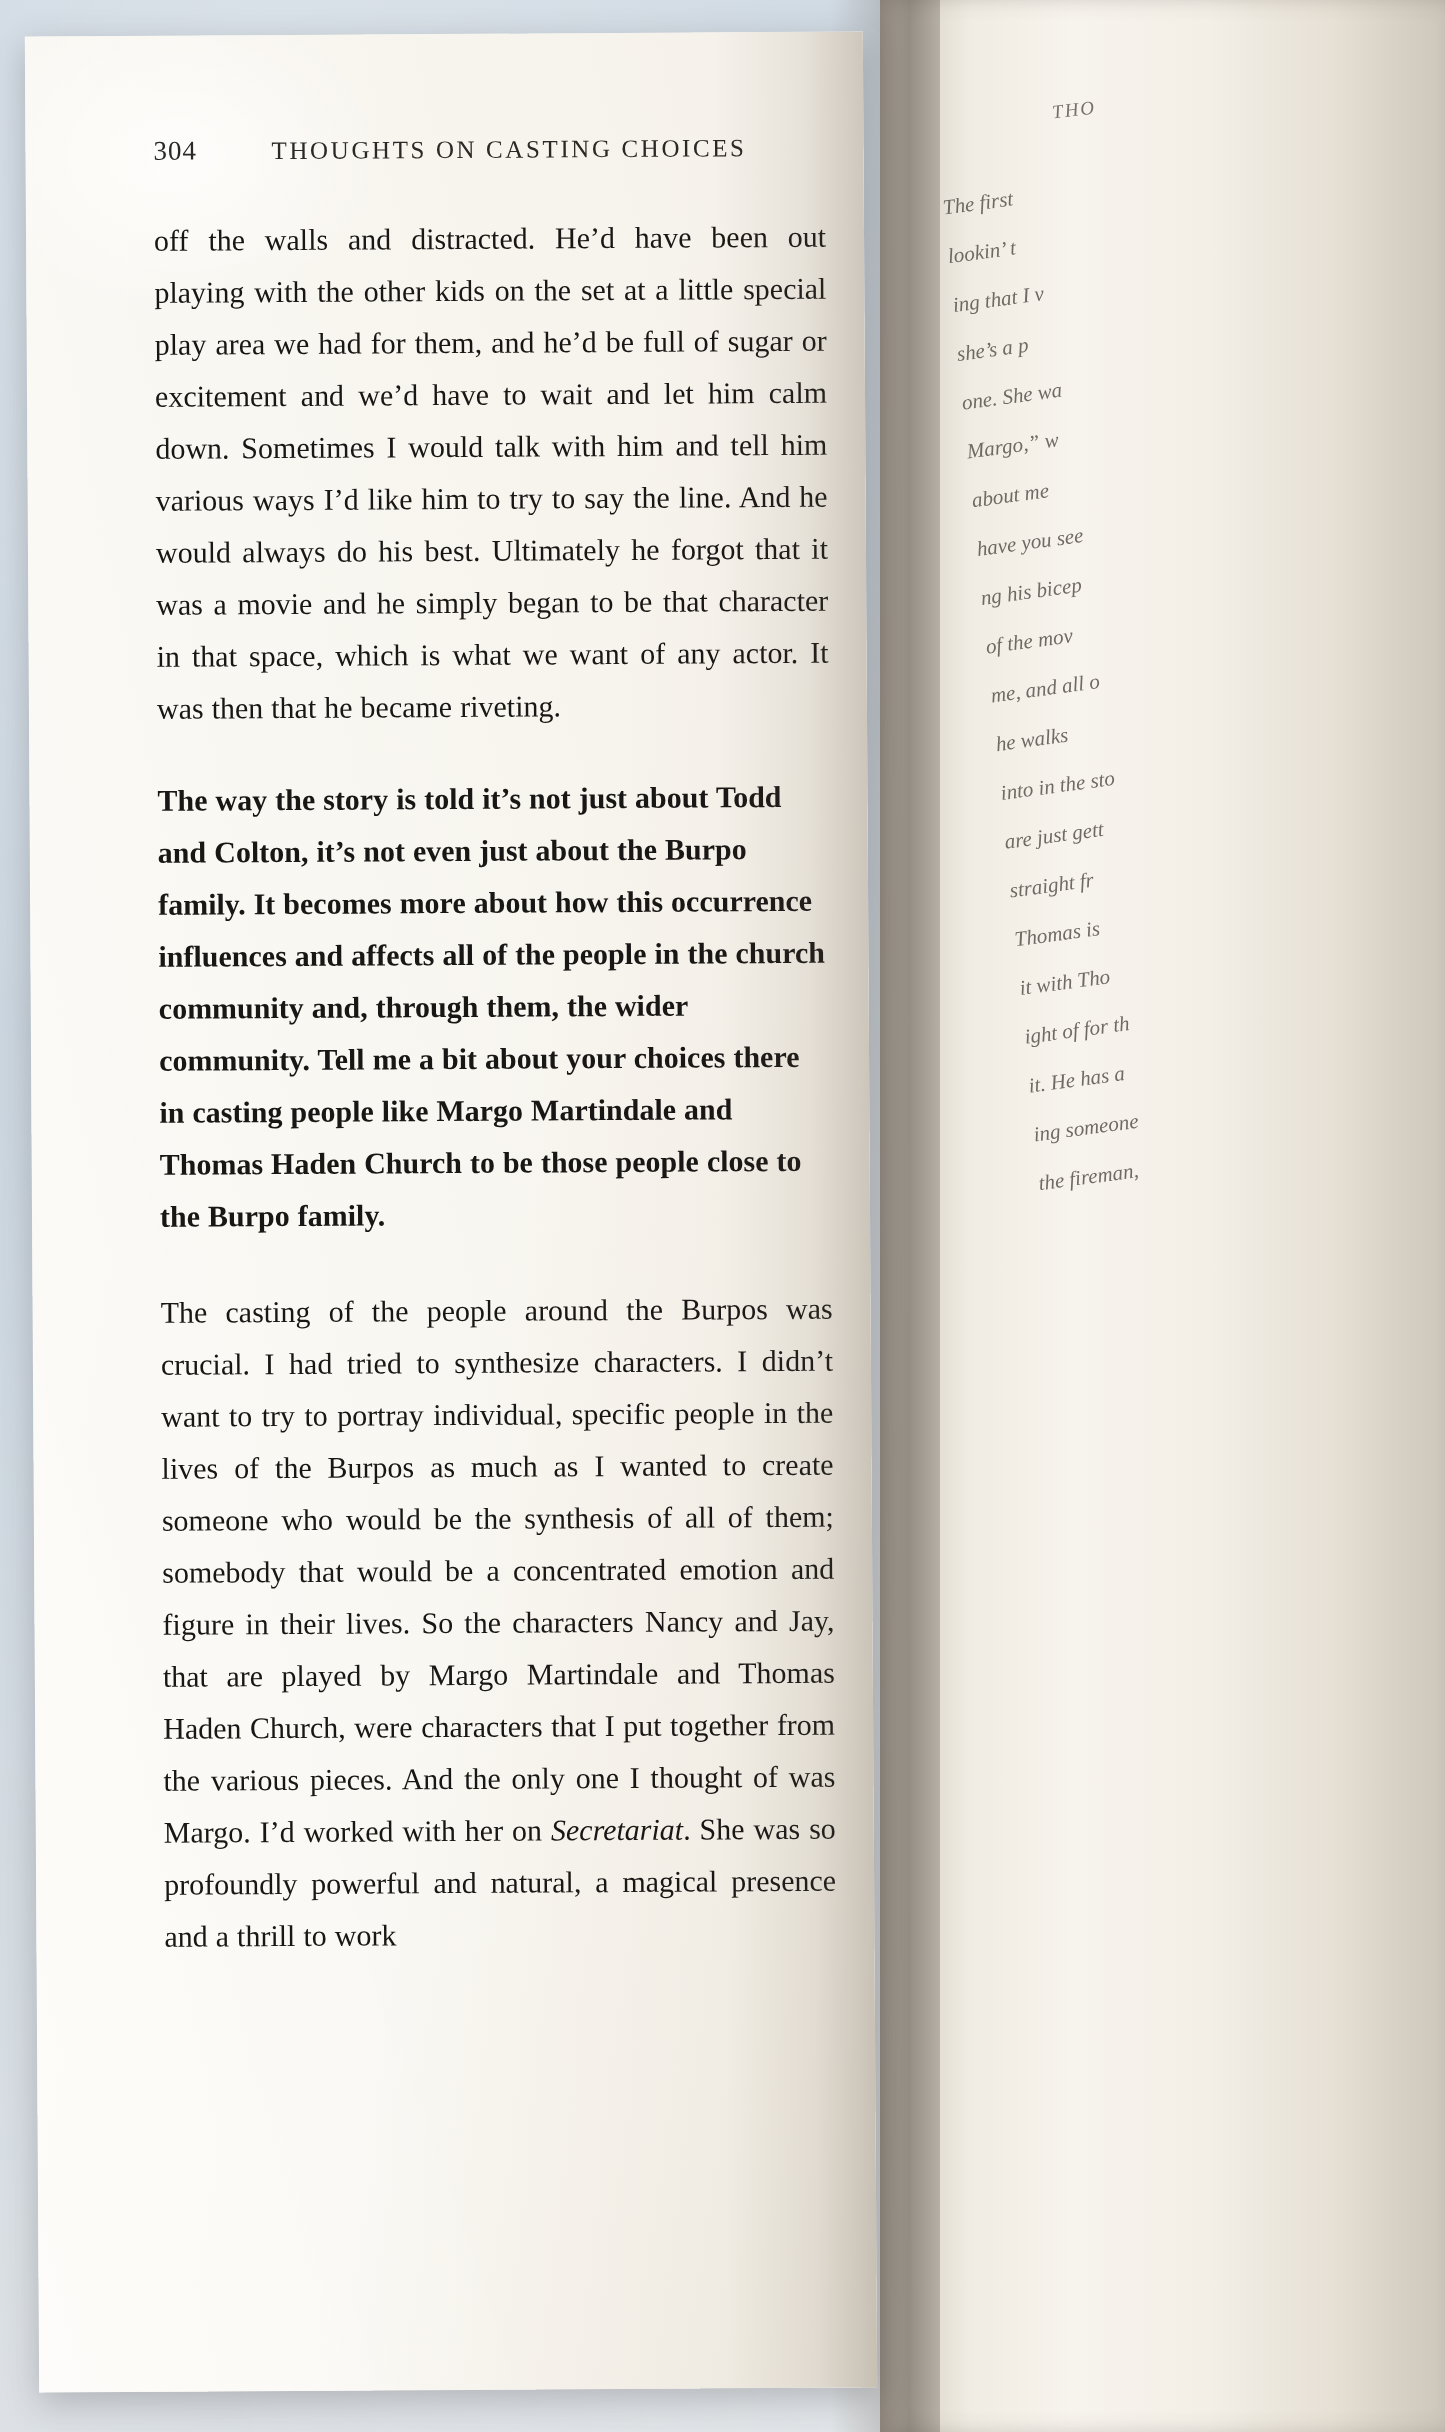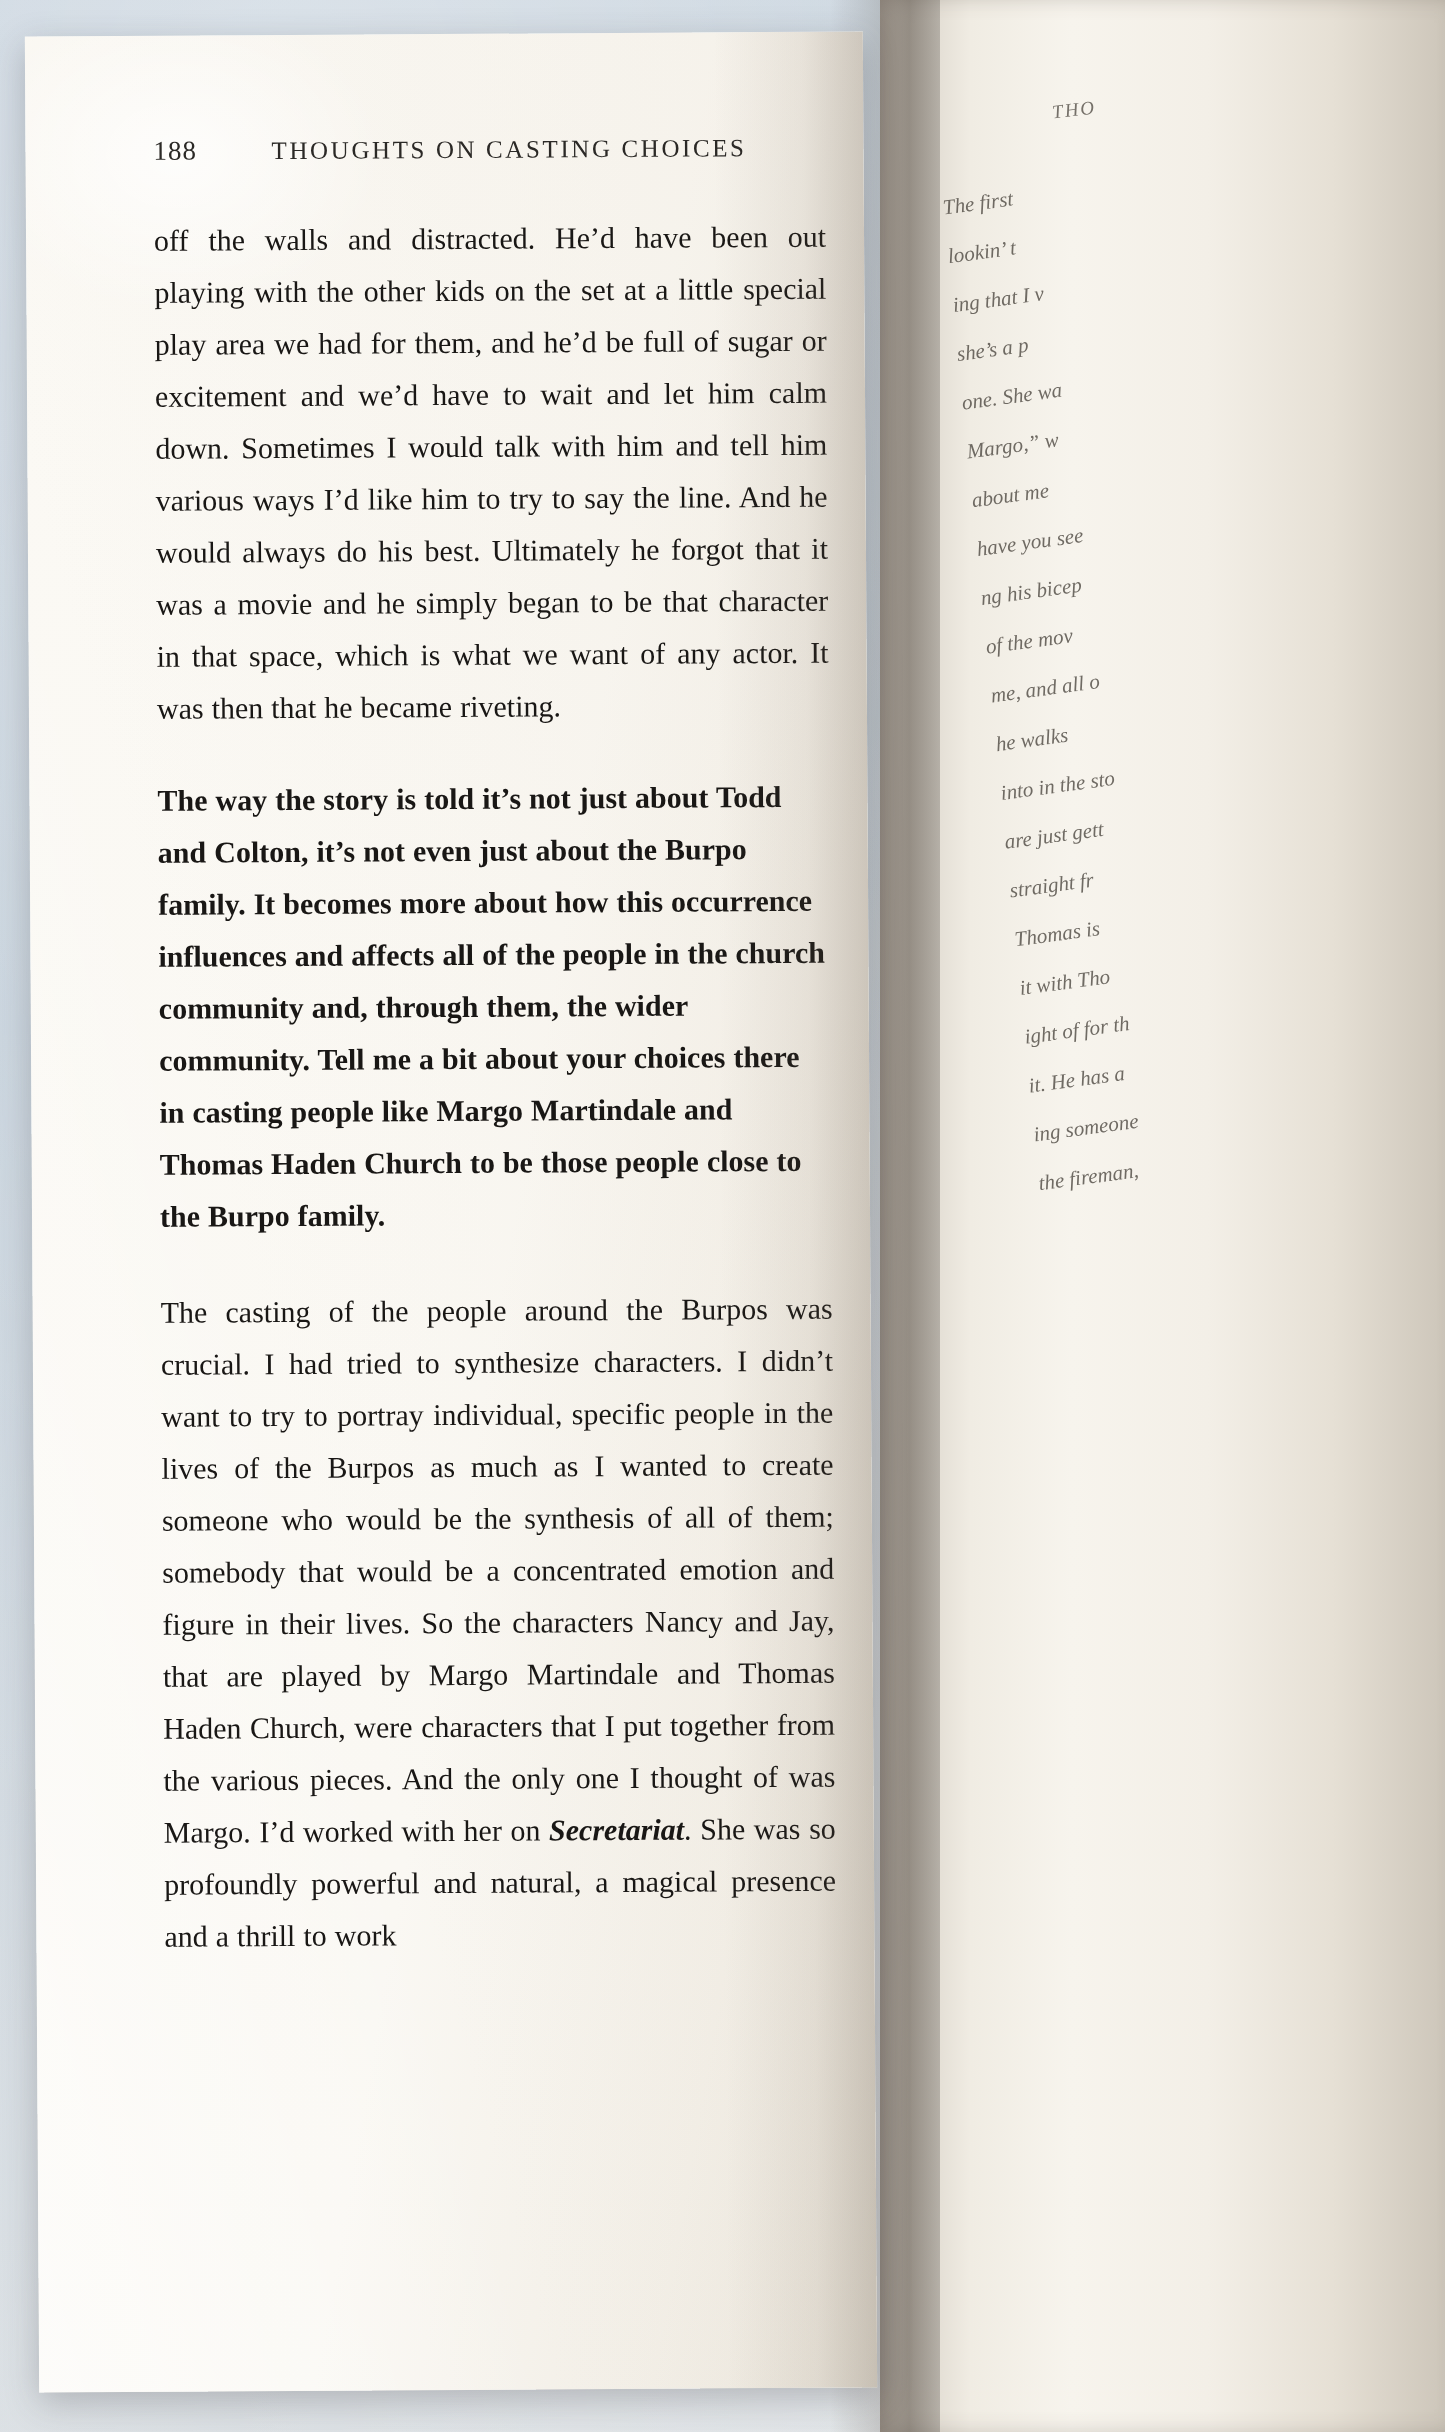--- a/index.html
+++ b/index.html
@@ -125,21 +125,21 @@
     margin: 0 0 40px 0;
     color: #191715;
     word-spacing: 0.5px;
   }
   p.question {
     font-weight: bold;
     text-align: left;
     margin-bottom: 44px;
     line-height: 52px;
   }
-  em.title-italic { font-style: italic; font-weight: bold; }
+  em.title-italic { font-style: italic; }
 
   
   .curve-shade {
     position: absolute;
     top: 0;
     right: 0;
     width: 150px;
     height: 100%;
     background: linear-gradient(90deg, rgba(120,105,88,0) 0%, rgba(120,105,88,0.10) 60%, rgba(100,86,70,0.26) 100%);
     pointer-events: none;
@@ -187,21 +187,21 @@
   </div>
 
   <div class="gutter"></div>
 
   <div class="left-page">
     <div class="page-sheen"></div>
     <div class="corner-light"></div>
 
     <div class="content">
       <div class="running-head">
-        <div class="folio">188</div>
+        <div class="folio">304</div>
         <div class="head-title">THOUGHTS ON CASTING CHOICES</div>
       </div>
 
       <p class="body">off the walls and distracted. He’d have been out playing with the other kids on the set at a little special play area we had for them, and he’d be full of sugar or excitement and we’d have to wait and let him calm down. Sometimes I would talk with him and tell him various ways I’d like him to try to say the line. And he would always do his best. Ultimately he forgot that it was a movie and he simply began to be that character in that space, which is what we want of any actor. It was then that he became riveting.</p>
 
       <p class="body question">The way the story is told it’s not just about Todd and Colton, it’s not even just about the Burpo family. It becomes more about how this occurrence influences and affects all of the people in the church community and, through them, the wider community. Tell me a bit about your choices there in casting people like Margo Martindale and Thomas Haden Church to be those people close to the Burpo family.</p>
 
       <p class="body"><span>The casting of the people around the Burpos was crucial. I had tried to synthesize characters. I didn’t want to try to portray individual, specific people in the lives of the Burpos as much as I wanted to create someone who would be the synthesis of all of them; somebody that would be a concentrated emotion and figure in their lives. So the characters Nancy and Jay, that are played by Margo Martindale and Thomas Haden Church, were characters that I put together from the various pieces. And the only one I thought of was Margo. I’d worked with her on </span><em class="title-italic">Secretariat</em><span>. She was so profoundly powerful and natural, a magical presence and a thrill to work</span></p>
     </div>
 

